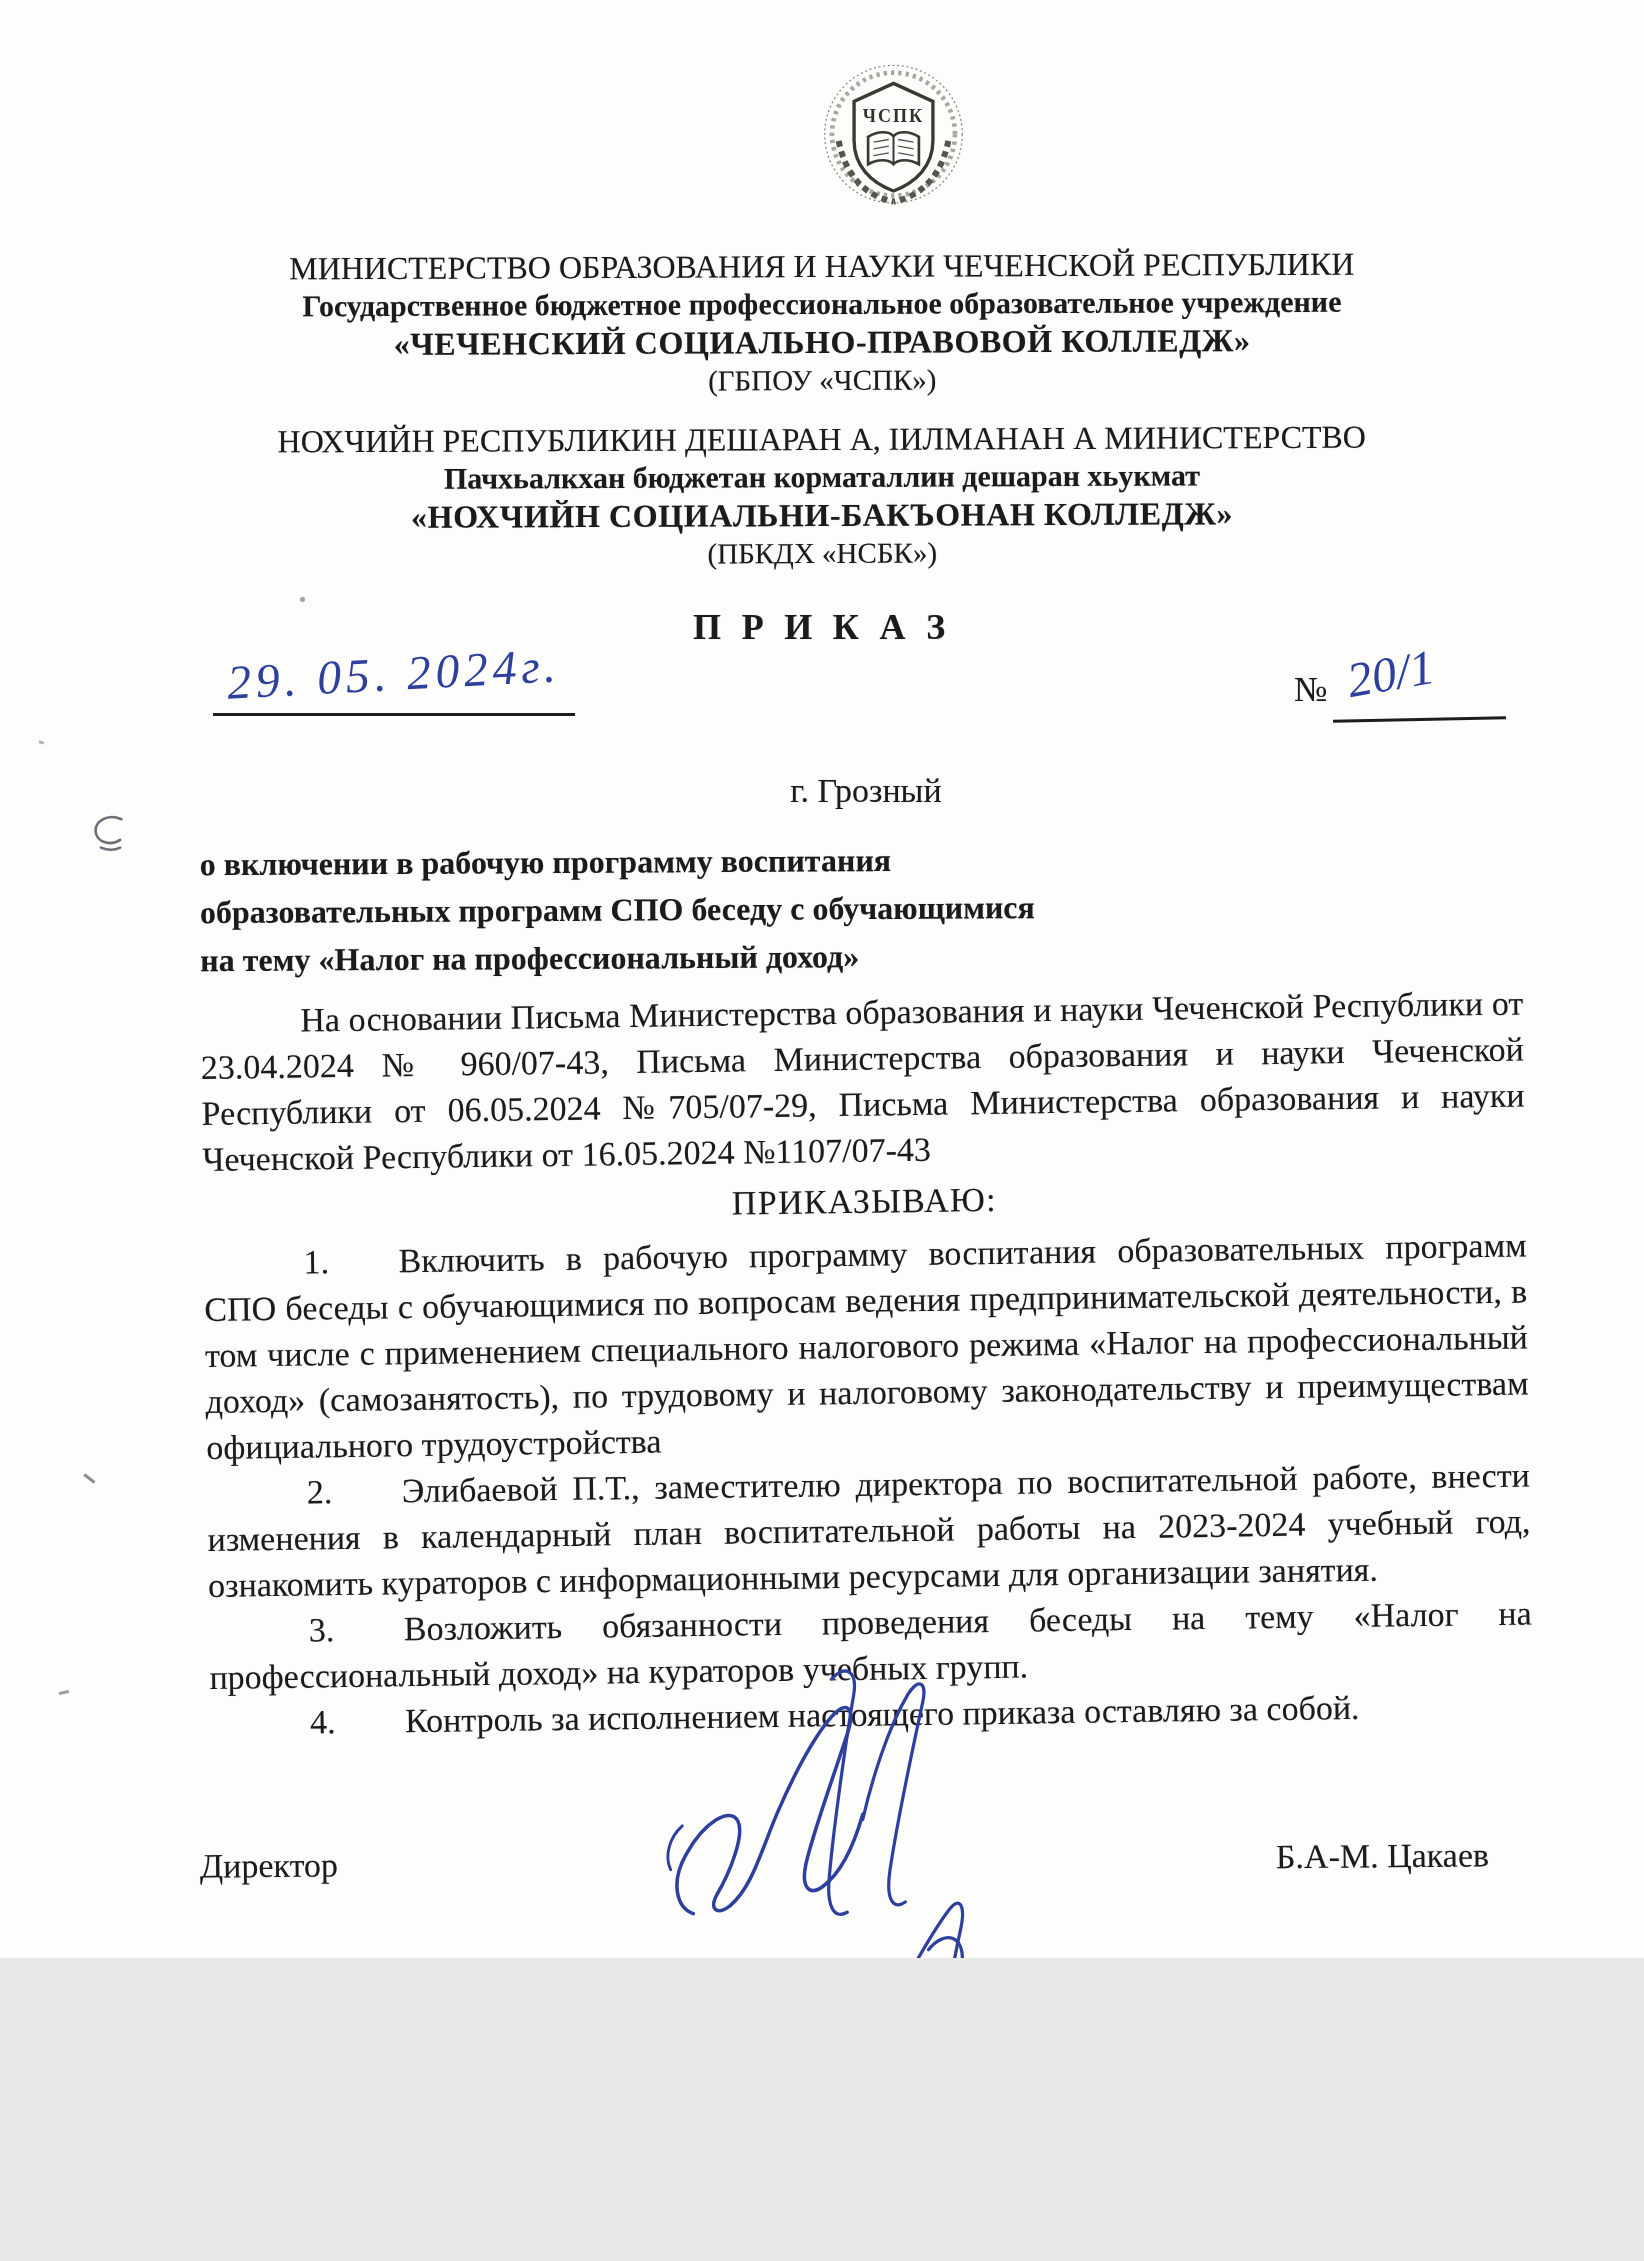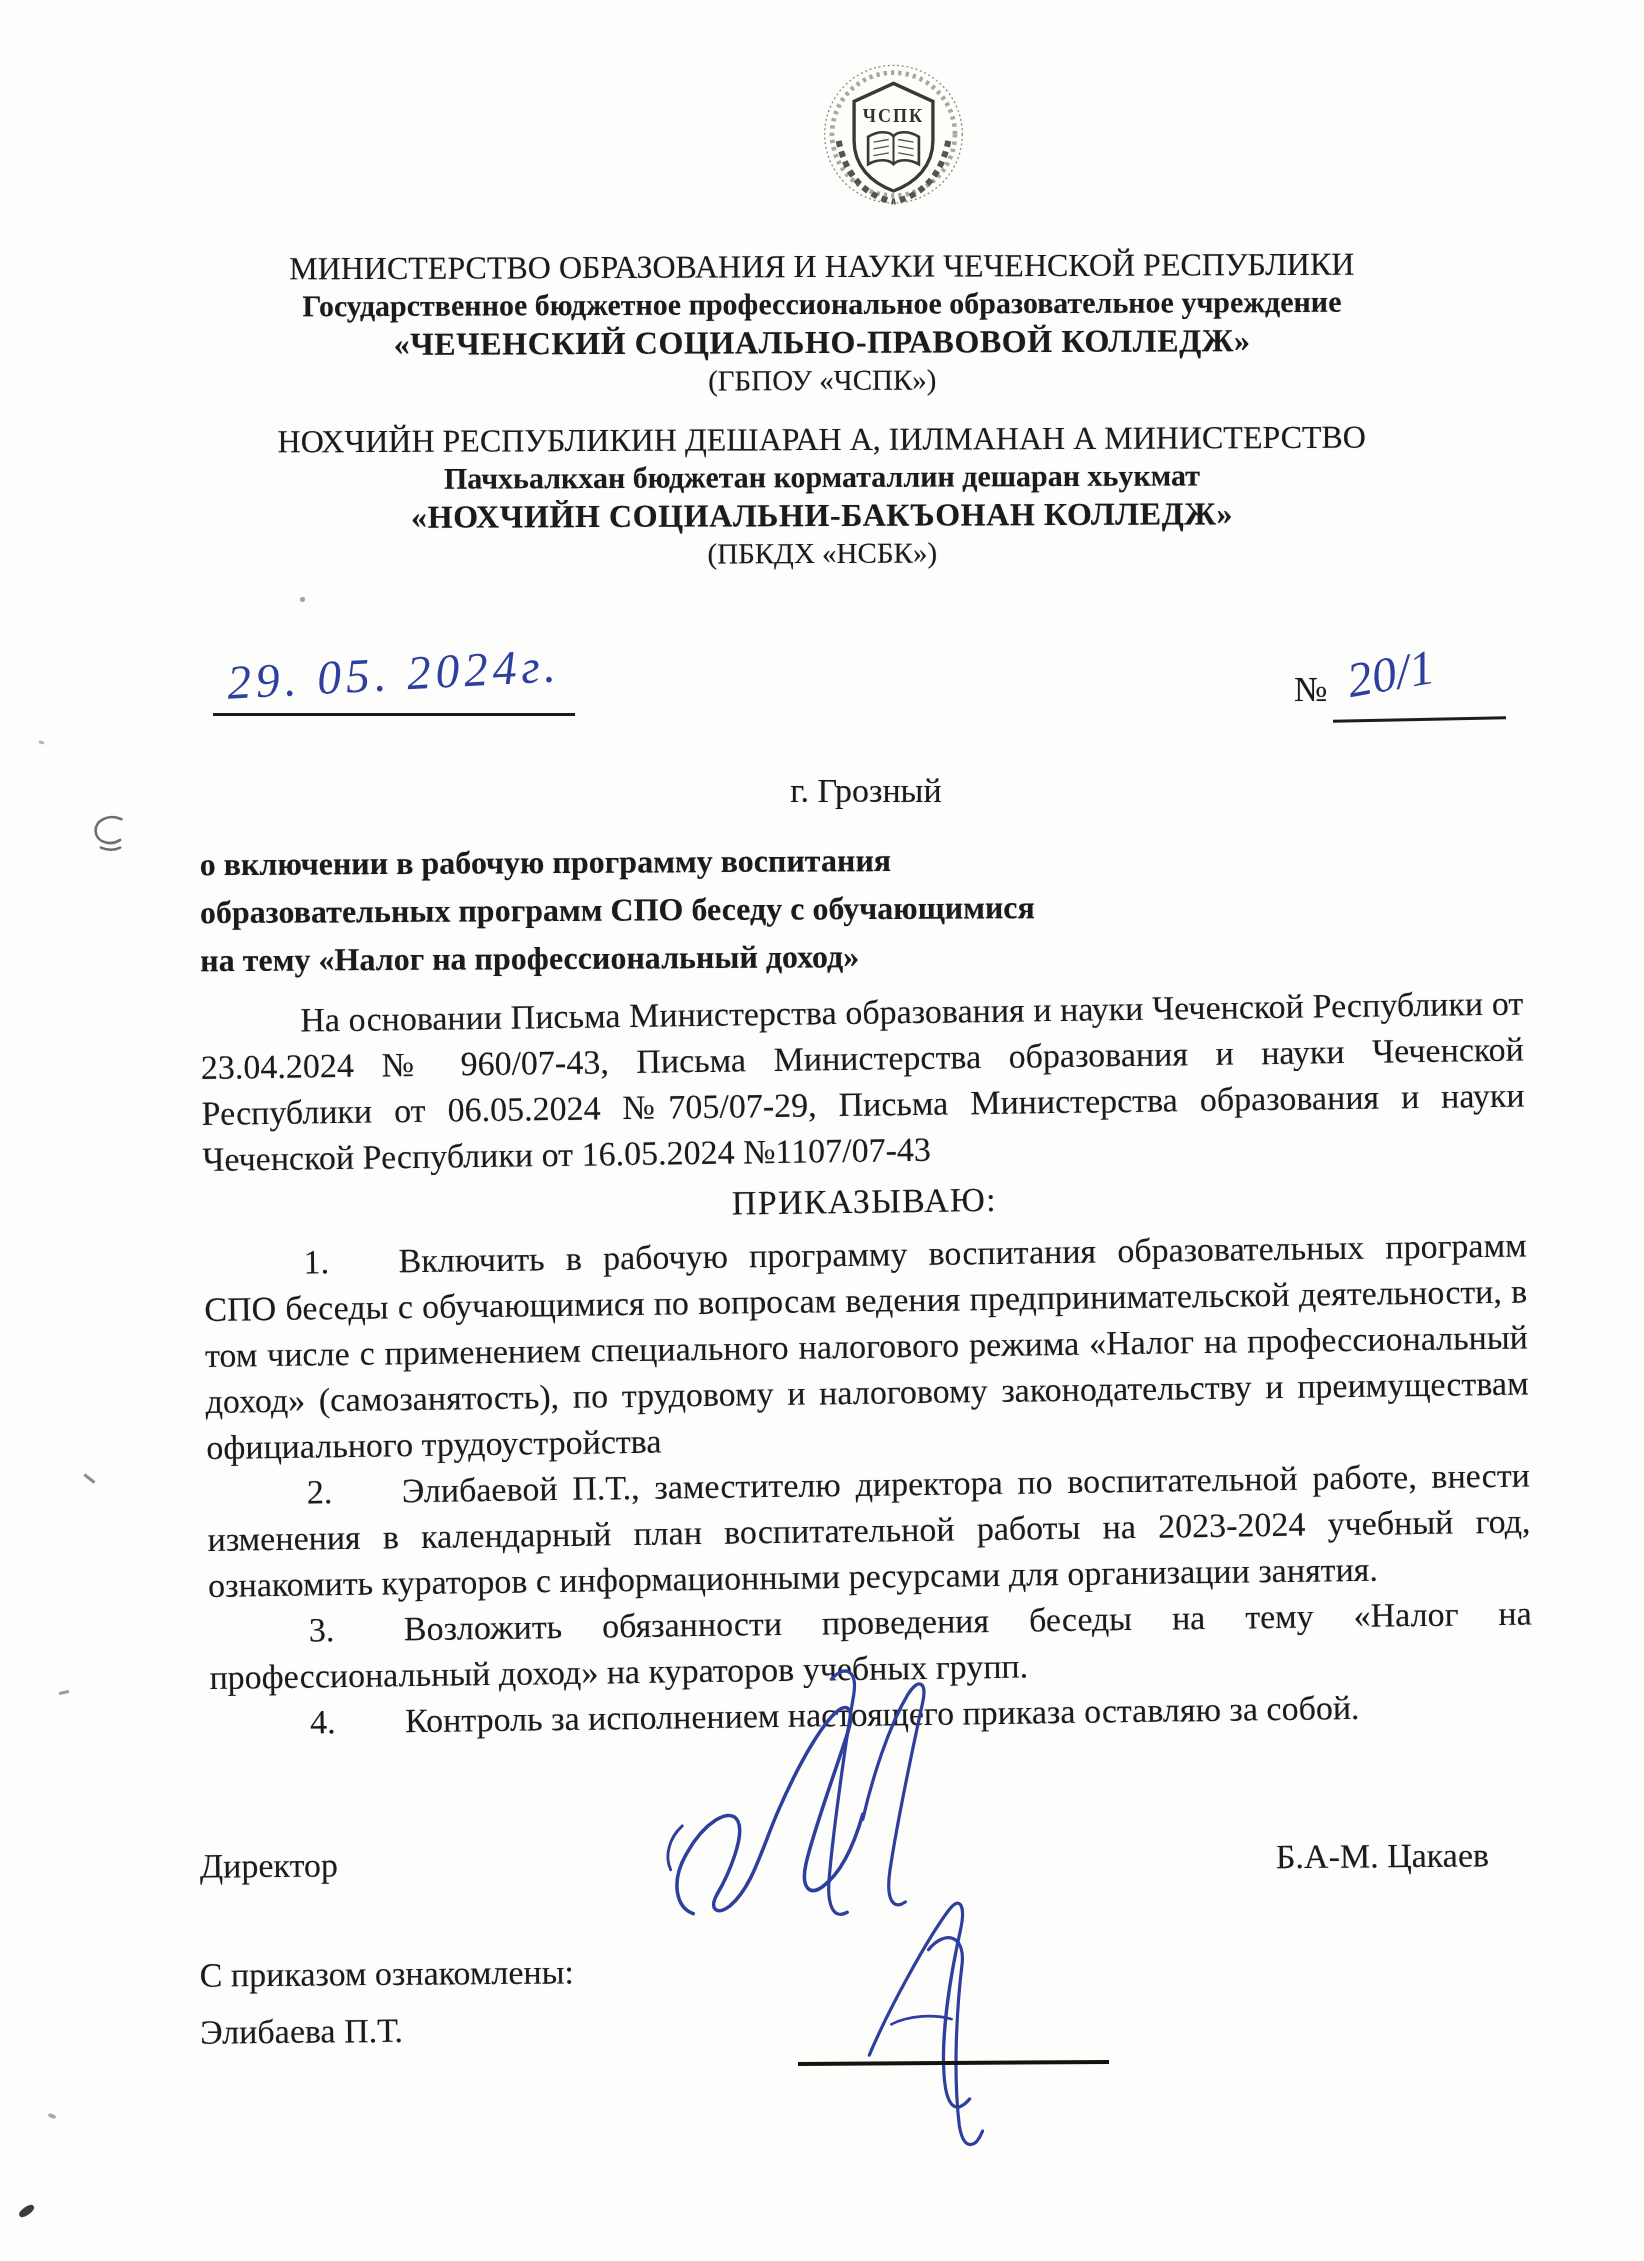--- a/index.html
+++ b/index.html
@@ -1,17 +1,17 @@
 <!DOCTYPE html>
 <html lang="ru" style="font-size:10.3px"><head>
 <meta charset="utf-8">
 <style>
   html,body { margin:0; padding:0; background:#e8e8e8; }
   .sheet {
-    position:relative; width:1644px; height:2261px;
+    position:relative; width:1644px; height:1958px;
     background:#fdfdfb; overflow:hidden;
     font-family:"Liberation Serif", serif; color:#1b1b1d;
   }
   .doc-text { text-shadow:0 0 1px rgba(25,25,25,0.35); }
 
   
   .emblem { position:absolute; left:820px; top:62px; width:147px; height:147px; }
 
   
   .header-block { position:absolute; left:0; width:100%; text-align:center; transform:rotate(-0.25deg); }
@@ -95,20 +95,21 @@
     <div class="hline h-reg-sm">(ГБПОУ «ЧСПК»)</div>
   </div>
 
   <div class="header-block hdr-che doc-text">
     <div class="hline h-reg-lg">НОХЧИЙН РЕСПУБЛИКИН ДЕШАРАН А, IИЛМАНАН А МИНИСТЕРСТВО</div>
     <div class="hline h-bold-md">Пачхьалкхан бюджетан корматаллин дешаран хьукмат</div>
     <div class="hline h-bold-lg">«НОХЧИЙН СОЦИАЛЬНИ-БАКЪОНАН КОЛЛЕДЖ»</div>
     <div class="hline h-reg-sm">(ПБКДХ «НСБК»)</div>
   </div>
 
+  <div class="order-title doc-text">П Р И К А З</div>
 
   <div class="date-hand hand">29. 05. 2024г.</div>
   <div class="date-line"></div>
   <div class="num-label doc-text">№</div>
   <div class="num-hand hand">20/1</div>
   <div class="num-line"></div>
 
   <div class="city doc-text">г. Грозный</div>
 
   <div class="subject doc-text">

